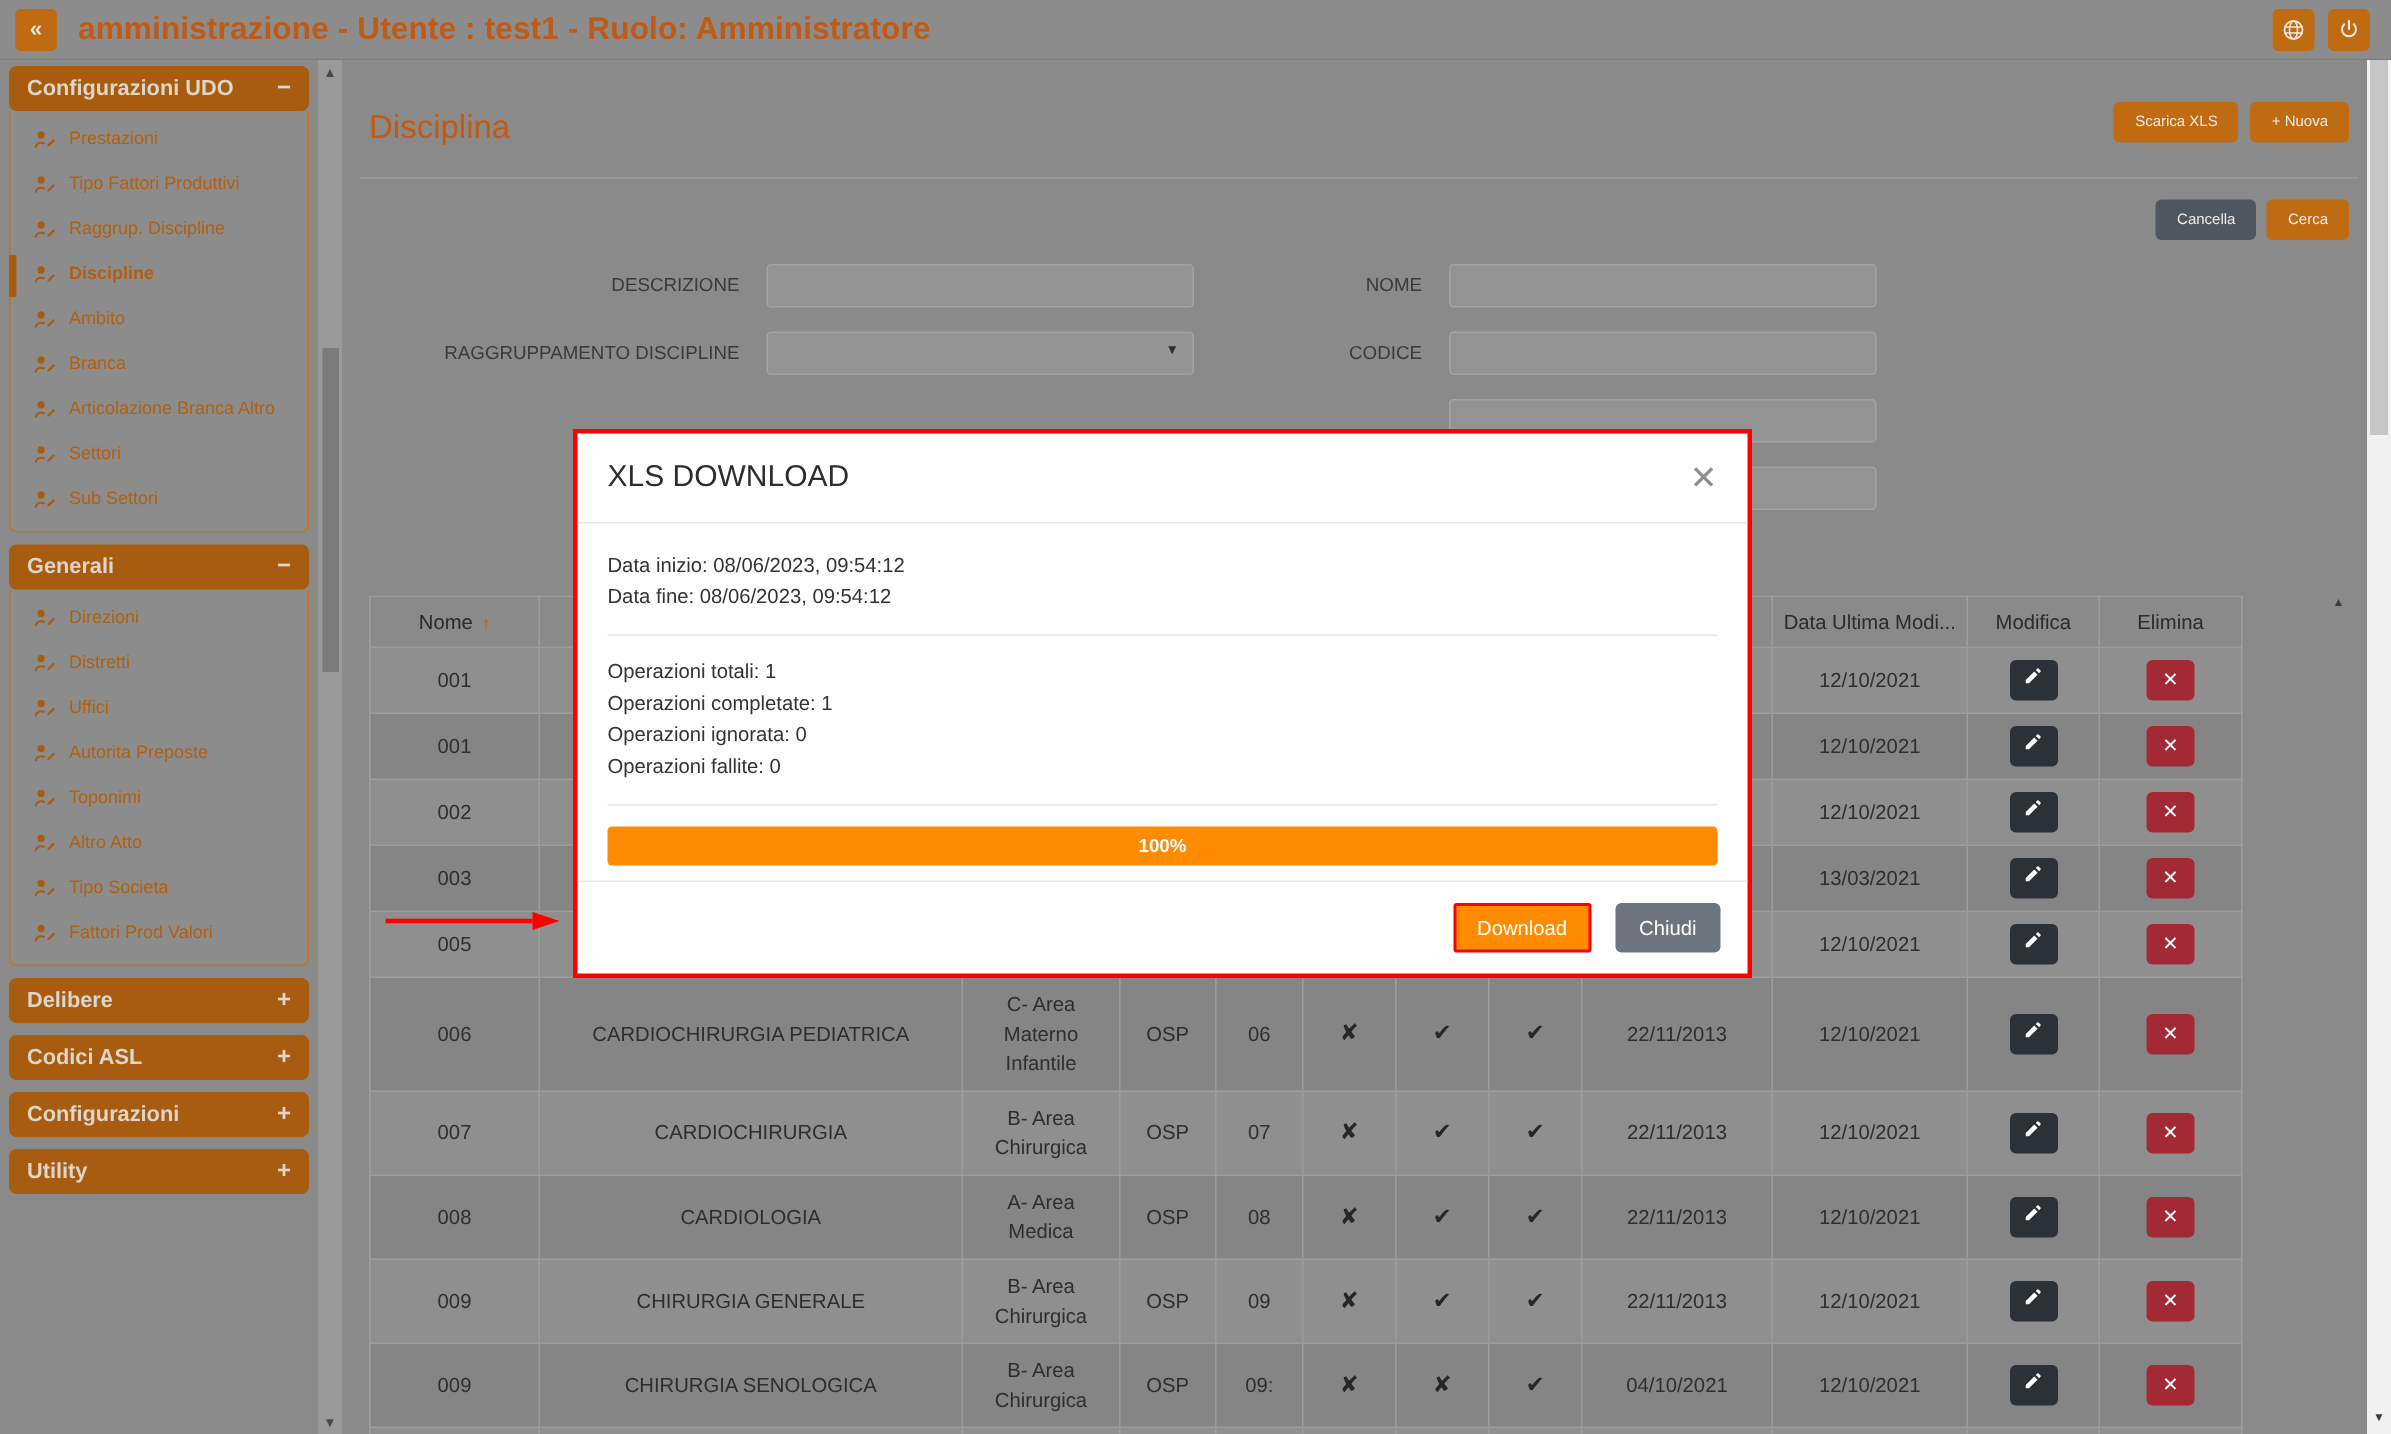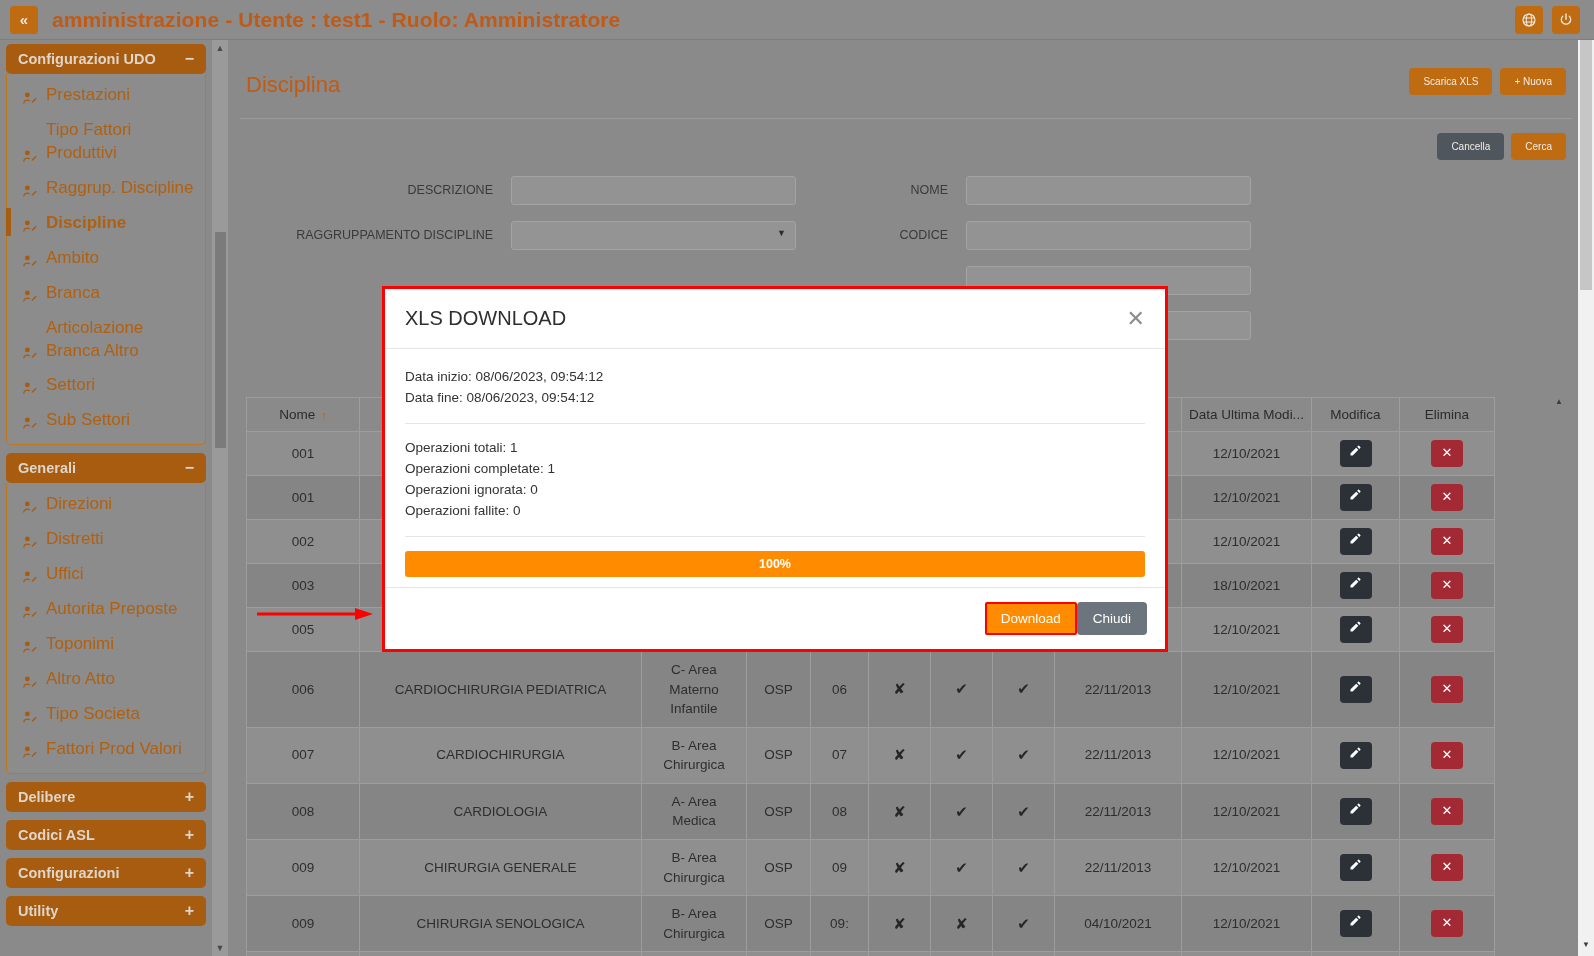--- a/index.html
+++ b/index.html
@@ -53,23 +53,23 @@
   }
   .panel-head .sign { font-size: 16px; font-weight: bold; }
   .panel-body {
     border: 1px solid #c0761d; border-top: none;
     border-radius: 0 0 5px 5px;
     background: rgba(255,255,255,0.02);
     padding: 4px 0 6px 0;
   }
   .panel.collapsed .panel-head { border-radius: 5px; }
   .menu-item {
-    display: flex; align-items: flex-end; gap: 8px;
+    display: flex; align-items: flex-start; gap: 8px;
     padding: 6px 8px 6px 14px;
-    color: #b1600f; font-size: 17px;
+    color: #b1600f; font-size: 12px;
     cursor: pointer; position: relative; line-height: 1.35;
   }
   .menu-item.active { font-weight: bold; }
   .menu-item.active::before {
     content: ""; position: absolute; left: -1px; top: 2px;
     width: 5px; height: 28px; background: #a85c10;
   }
   .menu-item .ico { flex: 0 0 auto; width: 17px; height: 17px; margin-top: 1px; }
   .menu-item .ico svg { width: 17px; height: 17px; fill: #a85c10; }
 
@@ -216,21 +216,21 @@
   .modal-sep { height: 1px; background: #e6e6e6; margin: 14px 0; }
   .progress {
     height: 26px; background: #ff8c00; border-radius: 3px;
     display: flex; align-items: center; justify-content: center;
     color: #ffffff; font-size: 12.5px; font-weight: bold;
   }
   .modal-foot {
     position: absolute; left: 0; right: 0; bottom: 0; height: 62px;
     border-top: 1px solid #e6e6e6;
     display: flex; align-items: center; justify-content: flex-end;
-    gap: 0; padding: 0 18px;
+    gap: 16px; padding: 0 18px;
   }
   .btn-download {
     background: #ff8c00; color: #fff; border: 2px solid #ff0000;
     padding: 7px 14px; font-size: 13.5px; border-radius: 2px; cursor: pointer;
   }
   .btn-chiudi {
     background: #6c757d; color: #fff; border: none;
     padding: 9px 16px; font-size: 13.5px; border-radius: 4px; cursor: pointer;
   }
   .arrow-annot {
@@ -592,21 +592,21 @@
               <tr>
                 <td>003</td>
                 <td></td>
                 <td></td>
                 <td></td>
                 <td></td>
                 <td class="ck"></td>
                 <td class="ck"></td>
                 <td class="ck"></td>
                 <td>20</td>
-                <td>18/10/2021</td>
+                <td>13/03/2021</td>
                 <td><span class="btn-edit">
                     <span><svg viewBox="0 0 24 24">
                         <path d="M4 16.5V20h3.5l9.1-9.1-3.5-3.5z"></path>
                         <path d="M19.7 6.3l-2-2a1 1 0 0 0-1.4 0l-1.6 1.6 3.5 3.5 1.5-1.6a1 1 0 0 0 0-1.5z"></path>
                       </svg></span>
                   </span></td>
                 <td><span class="btn-del">
                     <span>✕</span>
                   </span></td>
               </tr>

